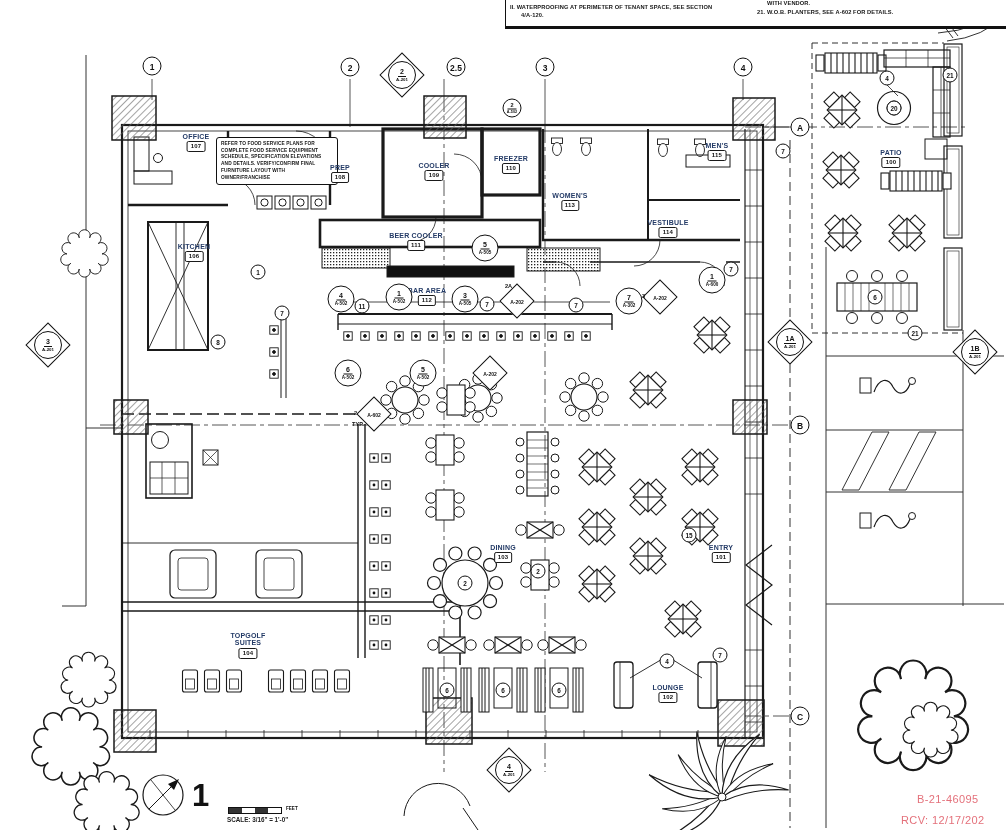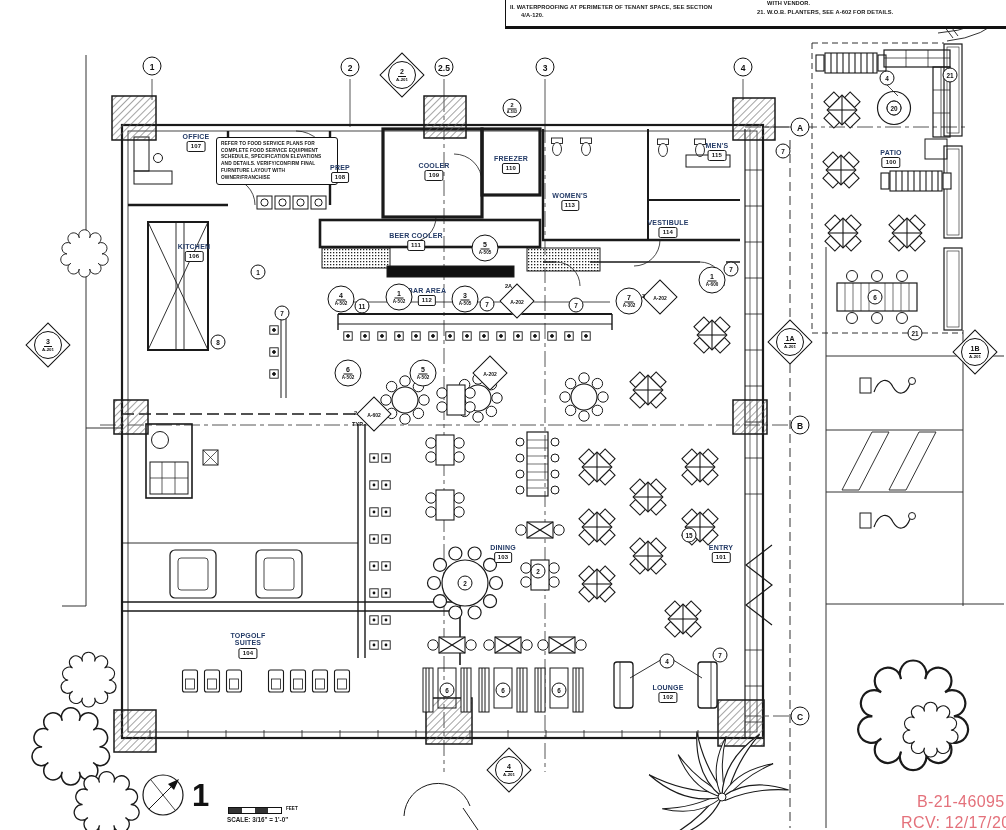--- a/index.html
+++ b/index.html
@@ -47,21 +47,21 @@
           padding:3px 4px;font-size:4.8px;font-weight:700;line-height:1.4;letter-spacing:.1px;background:#fff;color:#161616}
   
   .bnum{position:absolute;left:192px;top:778px;z-index:5;font-size:31px;font-weight:700}
   .btitle{position:absolute;left:227px;top:781px;z-index:5;font-size:17.5px;font-weight:700;letter-spacing:.4px}
   .sbar{position:absolute;left:228px;top:807px;height:5px;display:flex;border:1px solid #111;z-index:5}
   .sbar i{display:block;width:13px}
   .sbar i:nth-child(odd){background:#333}.sbar i:nth-child(even){background:#fff}
   .feet{position:absolute;left:286px;top:806px;z-index:5;font-size:4.6px;font-weight:700}
   .bscale{position:absolute;left:227px;top:816px;z-index:5;font-size:6.3px;font-weight:700;color:#222}
   
-  .stamp{position:absolute;z-index:7;color:#e4717b;font-size:16px;white-space:nowrap;letter-spacing:.4px}
+  .stamp{position:absolute;z-index:7;color:#e4717b;font-size:11px;white-space:nowrap;letter-spacing:.4px}
 </style>
 </head>
 <body>
 
 <div id="canvas">
 
   <svg id="plan-svg" width="1006" height="830" viewBox="0 0 1006 830">
     <defs>
       <pattern id="hatch" width="5" height="5" patternUnits="userSpaceOnUse" patternTransform="rotate(45)">
         <line x1="0" y1="0" x2="0" y2="5" stroke="#666" stroke-width="1.2"></line>
@@ -474,21 +474,21 @@
   <div class="notespanel"></div>
   <div class="note" style="left:510px;top:4px">II. WATERPROOFING AT PERIMETER OF TENANT SPACE, SEE SECTION</div>
   <div class="note" style="left:521px;top:12px">4/A-120.</div>
   <div class="note" style="left:767px;top:0px">WITH VENDOR.</div>
   <div class="note" style="left:757px;top:9px">21. W.O.B. PLANTERS, SEE A-602 FOR DETAILS.</div>
 
   <div class="fsnote">REFER TO FOOD SERVICE PLANS FOR COMPLETE FOOD SERVICE EQUIPMENT SCHEDULE, SPECIFICATION ELEVATIONS AND DETAILS. VERIFY/CONFIRM FINAL FURNITURE LAYOUT WITH OWNER/FRANCHISE</div>
 
   <div class="gbub" style="left:152px;top:66px">1</div>
   <div class="gbub" style="left:350px;top:67px">2</div>
-  <div class="gbub" style="left:444px;top:67px">2.5</div>
+  <div class="gbub" style="left:456px;top:67px">2.5</div>
   <div class="gbub" style="left:545px;top:67px">3</div>
   <div class="gbub" style="left:743px;top:67px">4</div>
   <div class="gbub" style="left:800px;top:127px">A</div>
   <div class="gbub" style="left:800px;top:425px">B</div>
   <div class="gbub" style="left:800px;top:716px">C</div>
 
   <div class="room-label" style="left:196px;top:125px">
     <div>OFFICE</div><span class="room-num">107</span></div>
   <div class="room-label" style="left:340px;top:156px">
     <div>PREP</div><span class="room-num">108</span></div>

